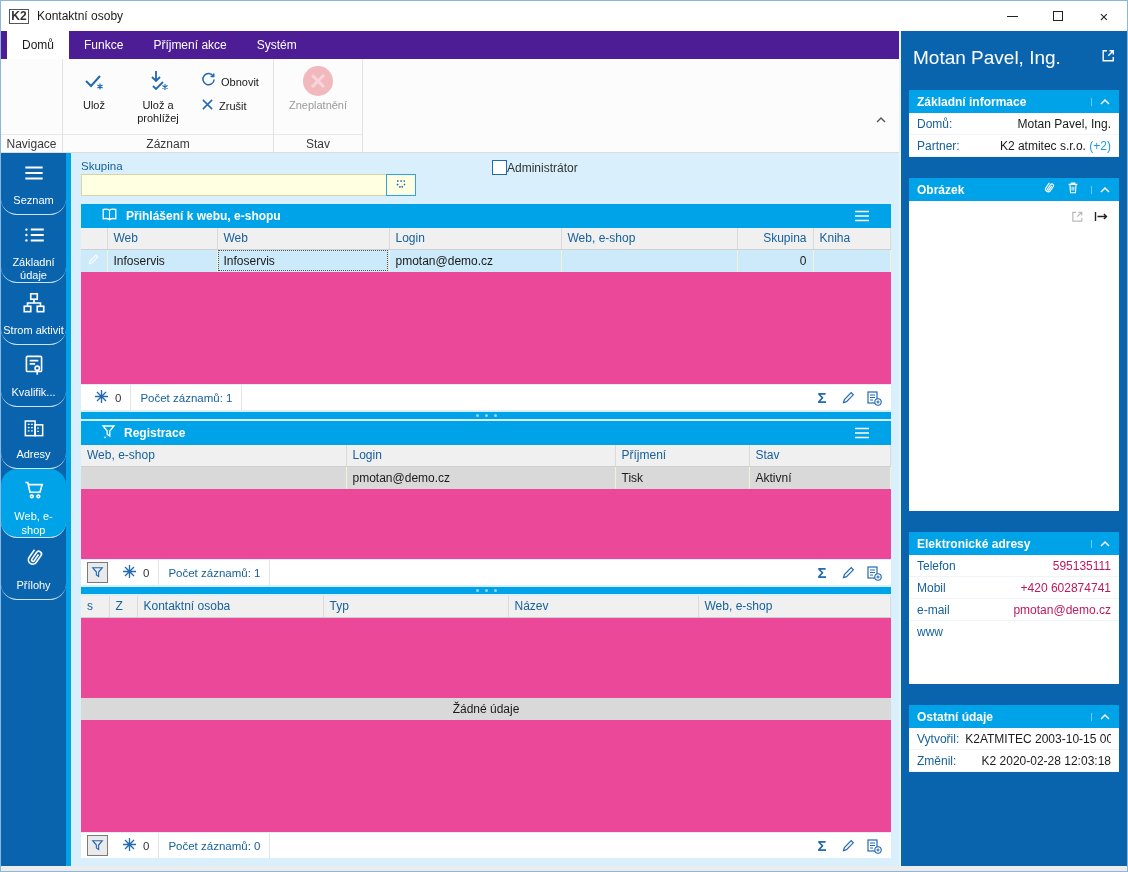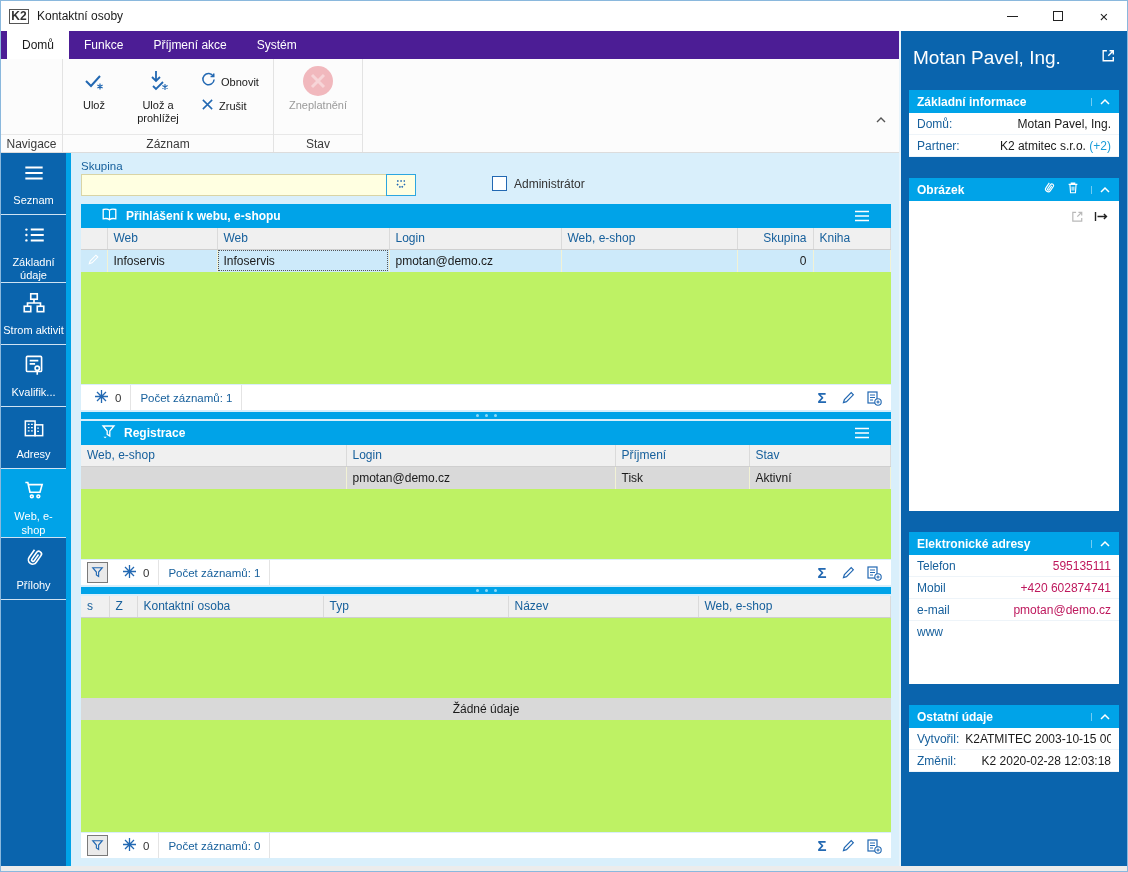--- a/index.html
+++ b/index.html
@@ -36,53 +36,53 @@
   .rbtn .rlabel { font-size:11px; color:#1a1a1a; text-align:center; line-height:1.15; margin-top:3px; }
   .rbtn.disabled .rlabel { color:#9a9a9a; }
   .smallcol { display:flex; flex-direction:column; gap:2px; padding-top:8px; }
   .sbtn { display:flex; align-items:center; gap:5px; padding:2px 6px; cursor:default; }
   .sbtn .rlabel { font-size:11px; color:#1a1a1a; }
   .ribbon-collapse { position:absolute; right:12px; bottom:24px; cursor:default; }
 
   
   .content { flex:1; display:flex; min-height:0; }
   .sidebar { width:65px; background:#0a64ad; display:flex; flex-direction:column; flex:0 0 auto; }
-  .sb-item { min-height:62px; border-bottom:1px solid #cfe3f3; display:flex; flex-direction:column; align-items:center; padding-top:7px; cursor:default; }
+  .sb-item { min-height:62px; border-bottom:1px solid #cfe3f3; display:flex; flex-direction:column; align-items:center; padding-top:7px; cursor:default;border-radius:16px; }
   .sb-item.selected { background:#00a3e8; }
   .sb-item .sb-label { font-size:11px; color:#fff; text-align:center; line-height:1.2; margin-top:4px; padding:0 2px; }
   .sb-fill { flex:1; }
   .accent-strip { width:5px; background:#00a3e8; flex:0 0 auto; }
 
   .main { flex:1; background:#d9effb; padding:7px 8px 8px 10px; display:flex; flex-direction:column; min-width:0; }
 
   
   .field-row { display:flex; align-items:flex-end; margin-bottom:8px; flex:0 0 auto; }
   .combo-wrap { width:335px; }
   .field-label { display:block; font-size:11.5px; color:#17609c; margin-bottom:2px; }
   .combo { height:22px; display:flex; background:#ffffe1; border:1px solid #d9d4a5; }
   .combo input { flex:1; border:none; background:transparent; outline:none; font-size:12px; padding:0 6px; font-family:"Liberation Sans",sans-serif; }
   .combo-btn { width:30px; border:1px solid #2ca6e0; margin:-1px; background:#ffffe1; display:flex; align-items:center; justify-content:center; cursor:default; }
-  .check-wrap { display:flex; align-items:center; gap:7px; margin-left:76px; margin-bottom:5px;justify-content:flex-end; }
+  .check-wrap { display:flex; align-items:center; margin-left:76px; margin-bottom:21px;justify-content:flex-end; }
   .checkbox { width:15px; height:15px; border:1px solid #2268b2; background:#fff; appearance:none; -webkit-appearance:none; margin:0; }
   .check-label { font-size:12px; color:#333; }
 
   
   .section { display:flex; flex-direction:column; background:#ffffe1; flex:0 0 auto; min-height:0; }
   .sec-header { height:24px; background:#00a3e8; display:flex; align-items:center; gap:8px; padding:0 20px; flex:0 0 auto; }
   .sec-title { color:#fff; font-size:12px; font-weight:bold; }
   .sec-menu { margin-left:auto; display:flex; align-items:center; cursor:default; }
   table.grid { width:100%; border-collapse:collapse; table-layout:fixed; flex:0 0 auto; }
   table.grid th { background:#f0f0f0; color:#17609c; font-weight:normal; font-size:12px; text-align:left; height:21px; padding:0 6px; border-right:1px solid #dadada; border-bottom:1px solid #cfcfcf; overflow:hidden; white-space:nowrap; }
   table.grid th.num, table.grid td.num { text-align:right; }
   table.grid td { height:23px; font-size:12px; color:#1a1a1a; padding:0 6px; overflow:hidden; white-space:nowrap; border-right:1px solid rgba(0,0,0,0.05); }
   tr.row-blue td { background:#cdeafa; }
   tr.row-gray td { background:#d9d9d9; }
   td.marker-cell { background:#1e9de3; text-align:center; padding:0; }
   td.focus-cell { outline:1.5px dotted #555; outline-offset:-2px; }
-  .sec-body { flex:1; background:#bef264; min-height:0; position:relative;text-align:center; }
+  .sec-body { flex:1; background:#ec4899; min-height:0; position:relative;text-align:center; }
   .empty-band { height:22px; background:#d9d9d9; display:flex; align-items:center; justify-content:center; font-size:12px; color:#1a1a1a; margin-top:80px; }
 
   .statusbar { height:26px; background:#fff; border-top:1px solid #d9eefb; display:flex; align-items:center; padding:0 4px; flex:0 0 auto; }
   .st-seg { display:flex; align-items:center; gap:6px; padding:0 9px; height:100%; border-right:1px solid #e4e4e4; font-size:11.5px; color:#17609c; }
   .st-num { color:#333; font-size:11.5px; }
   .filter-btn { width:21px; height:21px; border:1px solid #7a7a7a; background:#eaeaea; display:flex; align-items:center; justify-content:center; margin:0 5px 0 2px; cursor:default; }
   .st-right { margin-left:auto; display:flex; align-items:center; height:100%; }
   .st-icon { width:26px; height:100%; display:flex; align-items:center; justify-content:center; cursor:default; }
   .sigma { font-size:15px; font-weight:bold; color:#2268b2; }
 

